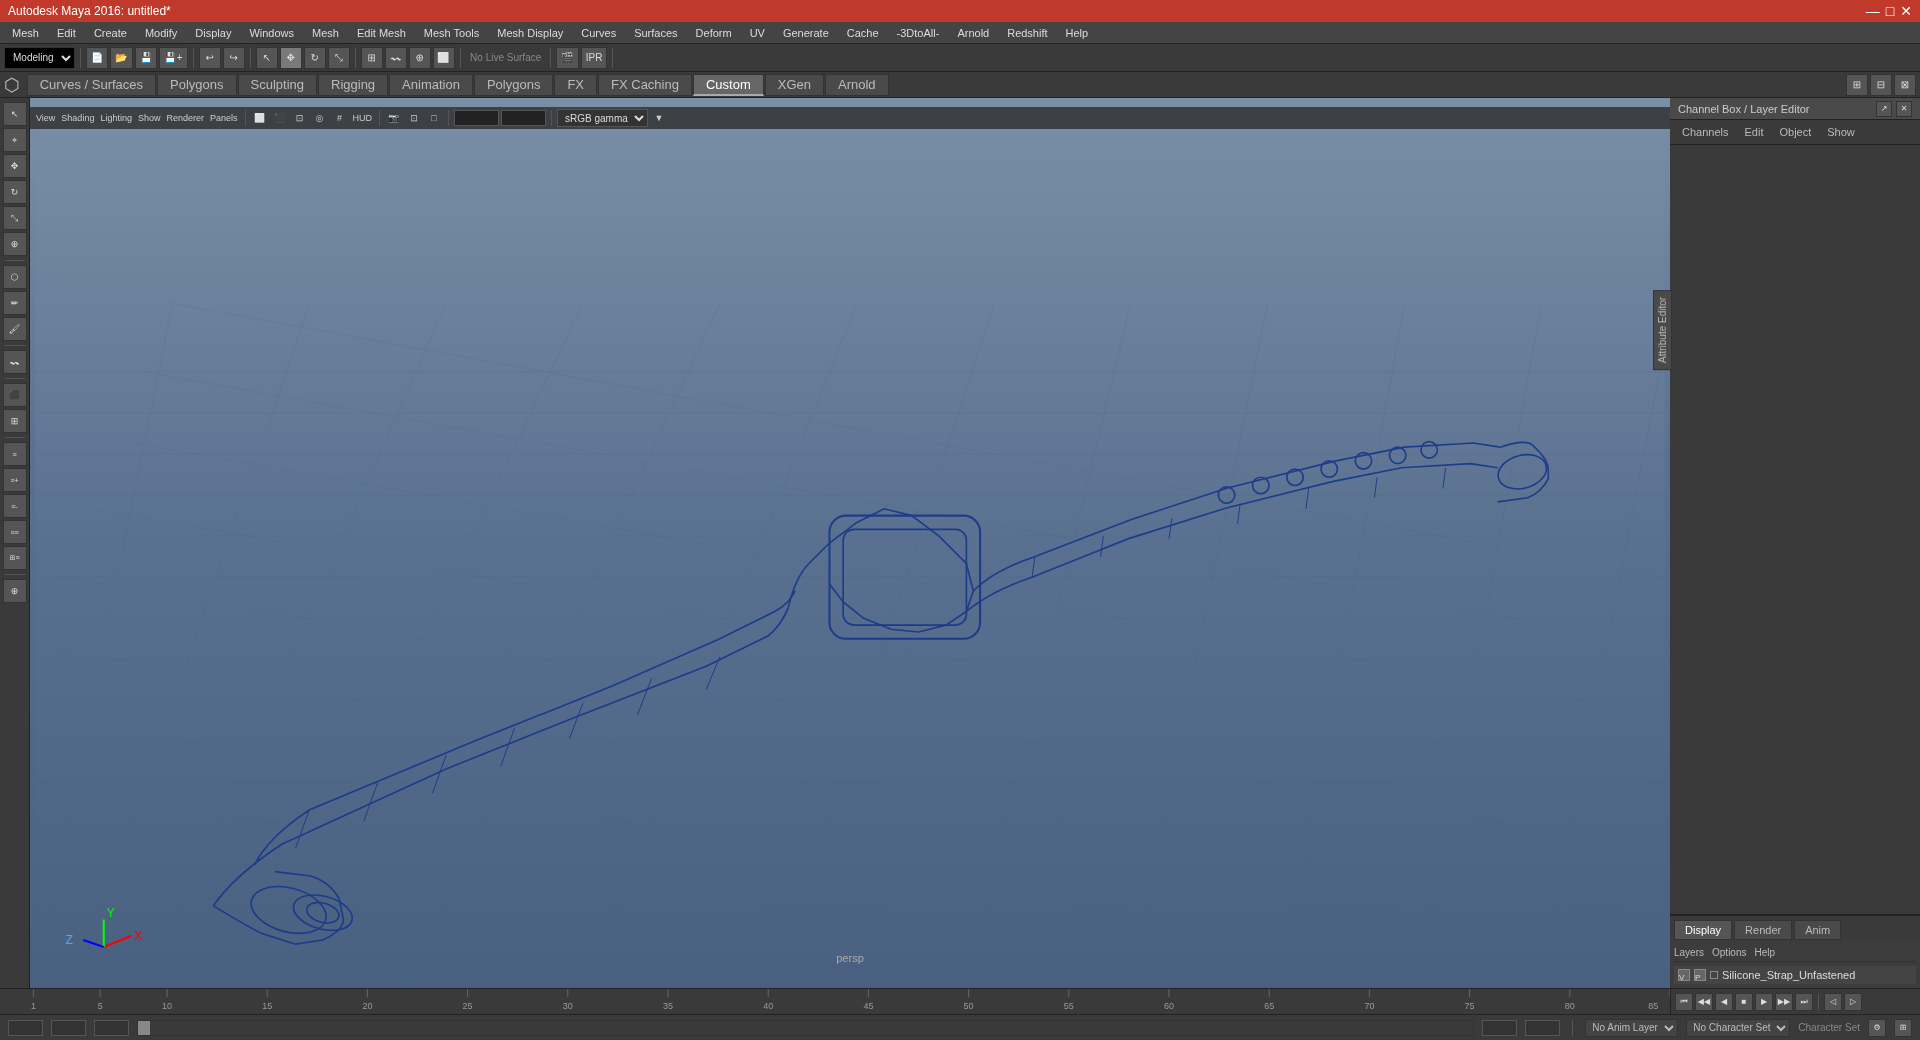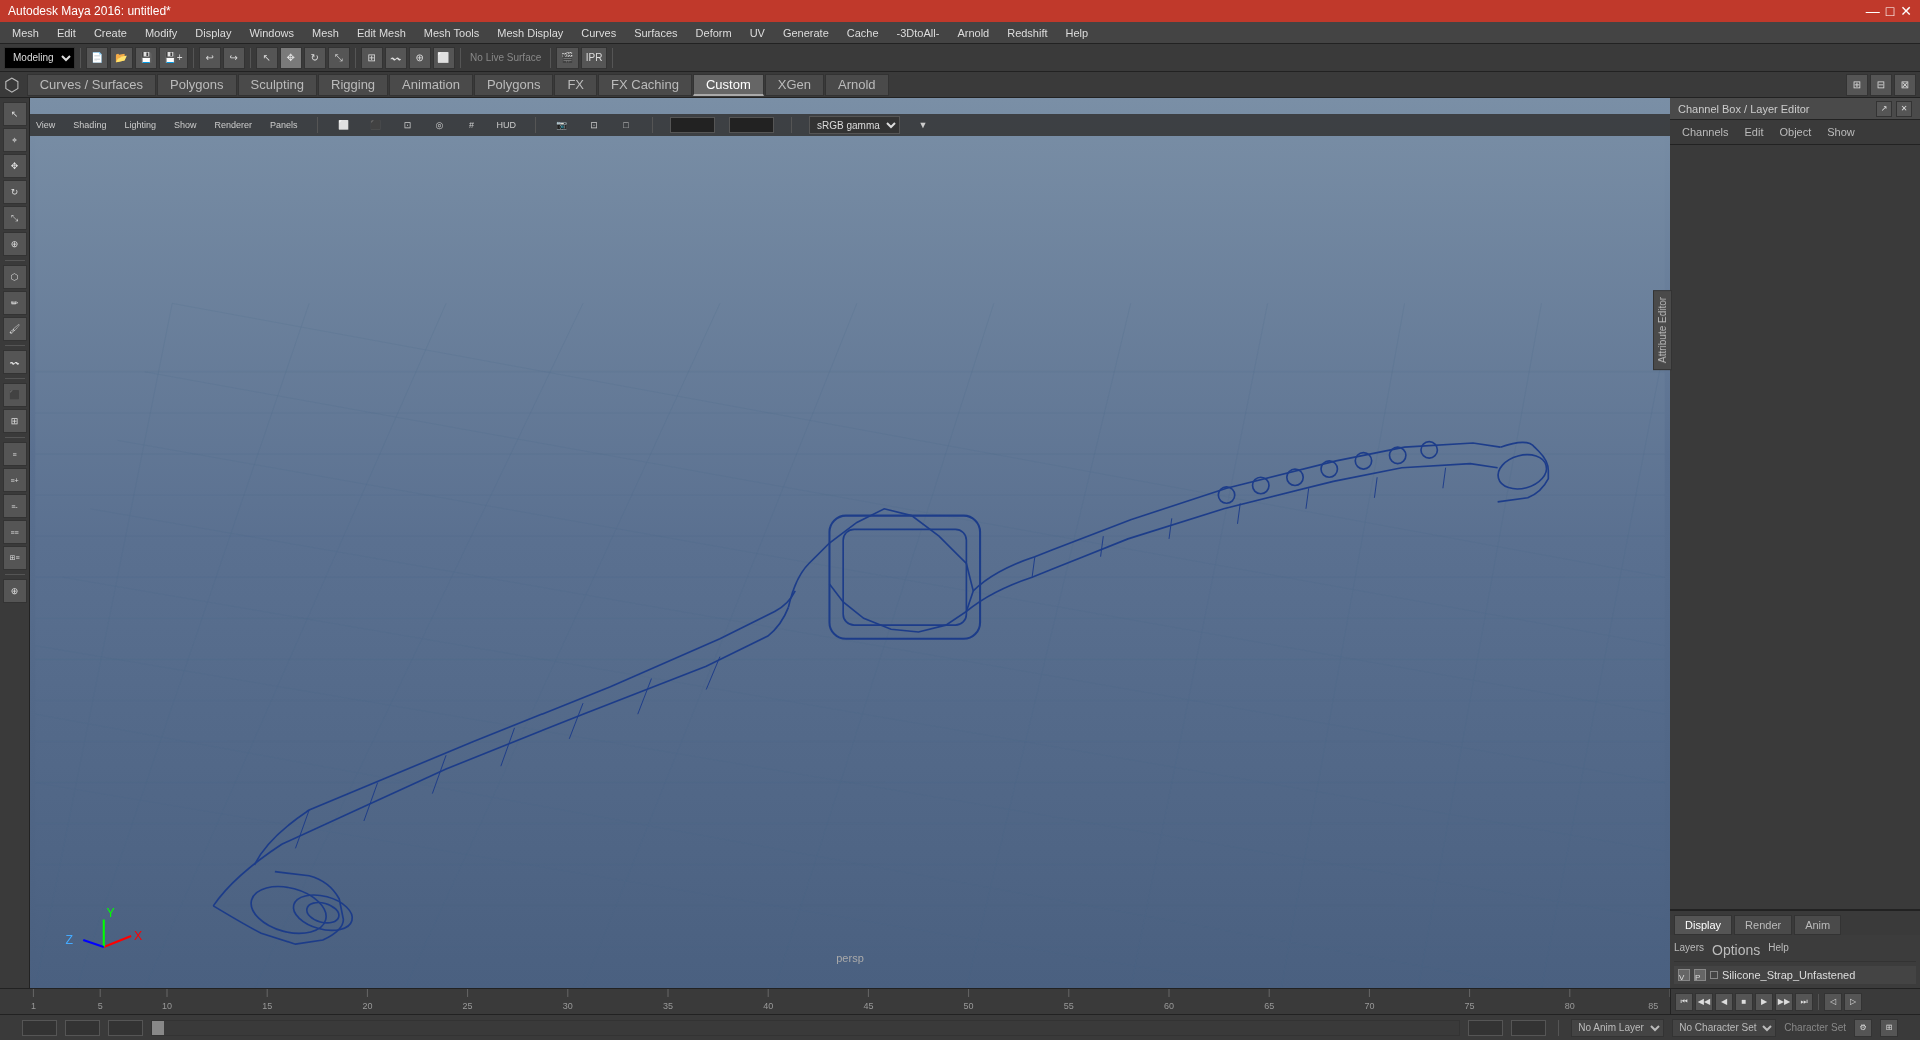--- a/index.html
+++ b/index.html
@@ -64,23 +64,23 @@
     .lt-separator { width: 20px; height: 1px; background: #555; margin: 2px 0; }
 
     
     #viewport {
       flex: 1; position: relative; background: linear-gradient(180deg, #7a8fa6 0%, #5a7090 40%, #4a6080 100%);
       overflow: hidden;
     }
 
     
     #viewport-toolbar {
-      position: absolute; top: 16px; left: 0; right: 0; height: 22px;
+      position: absolute; top: 9px; left: 0; right: 0; height: 22px;
       background: rgba(50,50,50,0.85); display: flex; align-items: center;
-      padding: 0 4px; gap: 14px; z-index: 10;
+      padding: 0 4px; gap: 2px; z-index: 10;
     }
     .vp-btn {
       height: 18px; min-width: 18px; background: transparent; border: none;
       color: #ccc; font-size: 9px; cursor: pointer; display: flex; align-items: center; justify-content: center;
       padding: 0 2px;
     }
     .vp-input {
       width: 45px; height: 16px; background: #222; border: 1px solid #555;
       color: #ddd; font-size: 10px; padding: 0 3px;
     }
@@ -118,21 +118,21 @@
       font-size: 11px; cursor: pointer;
     }
     .rb-tab.active { background: #555; color: #fff; }
     #right-bottom-content { background: #3c3c3c; padding: 4px; }
     #layer-item { display: flex; align-items: center; gap: 4px; padding: 3px 4px; background: #444; margin-top: 4px; }
     .layer-vp { width: 12px; height: 12px; background: #666; border: 1px solid #888; cursor: pointer; }
 
     
     #bottom-bar {
       width: 100%; height: 26px; background: #3a3a3a;
-      display: flex; align-items: center; padding: 0 22px; gap: 8px;
+      display: flex; align-items: center; padding: 0 8px; gap: 8px;
       border-top: 1px solid #222;
     }
     .tc-btn { width: 18px; height: 18px; background: #555; border: 1px solid #333; color: #ddd; font-size: 8px; cursor: pointer; display: flex; align-items: center; justify-content: center; }
 
     
     .grid-line { stroke: #4a6a8a; stroke-width: 0.5; opacity: 0.6; }
 
     #main-container {
       display: flex; flex-direction: column; width: 100%; height: calc(1040px - 22px - 22px - 26px);
     }
@@ -457,21 +457,21 @@
           <div id="right-bottom-tabs">
             <div class="rb-tab active">Display</div>
             <div class="rb-tab">Render</div>
             <div class="rb-tab">Anim</div>
           </div>
 
           <div id="right-bottom-content">
 
             <div style="display:flex;gap:8px;padding:3px 0;border-bottom:1px solid #333;margin-bottom:4px;">
               <span style="font-size:10px;color:#bbb;cursor:pointer;">Layers</span>
-              <span style="font-size:14px;color:#bbb;cursor:pointer;">Options</span>
+              <span style="font-size:10px;color:#bbb;cursor:pointer;">Options</span>
               <span style="font-size:10px;color:#bbb;cursor:pointer;">Help</span>
             </div>
 
             <div id="layer-item" style="display:flex;align-items:center;gap:4px;padding:3px 4px;background:#444;margin-top:2px;">
               <div class="layer-vp">
                 <span style="font-size:8px;color:#ddd;">V</span>
               </div>
               <div class="layer-vp">
                 <span style="font-size:8px;color:#ddd;">P</span>
               </div>

